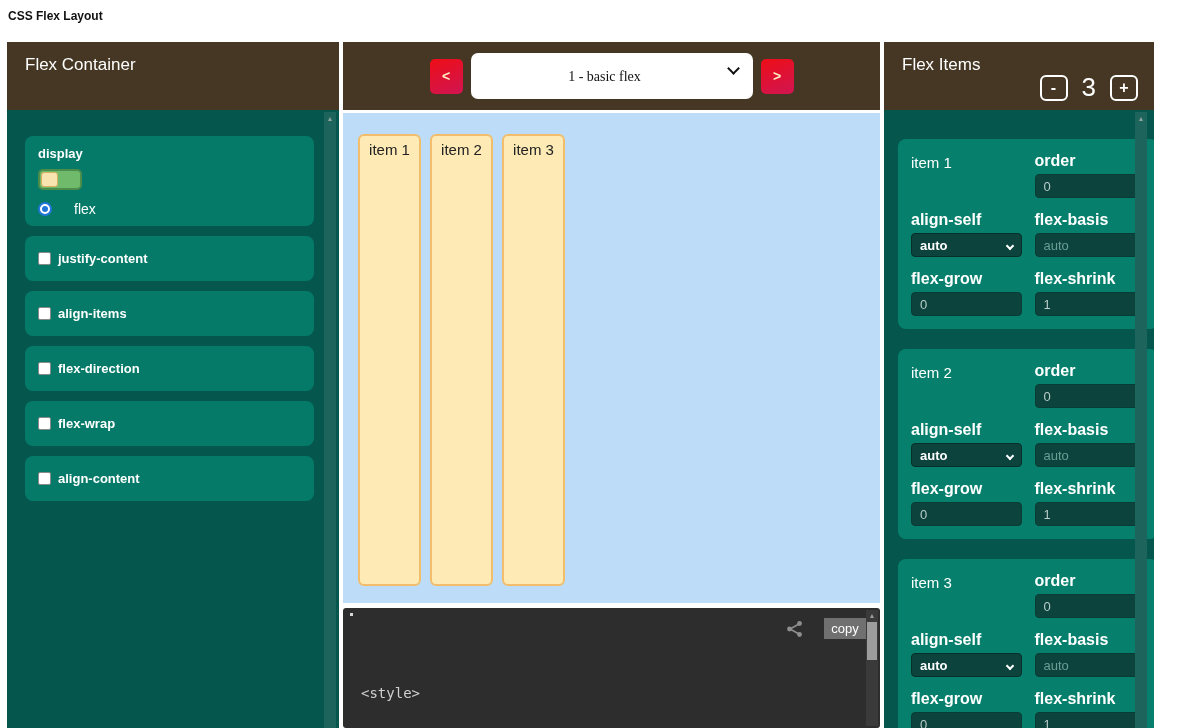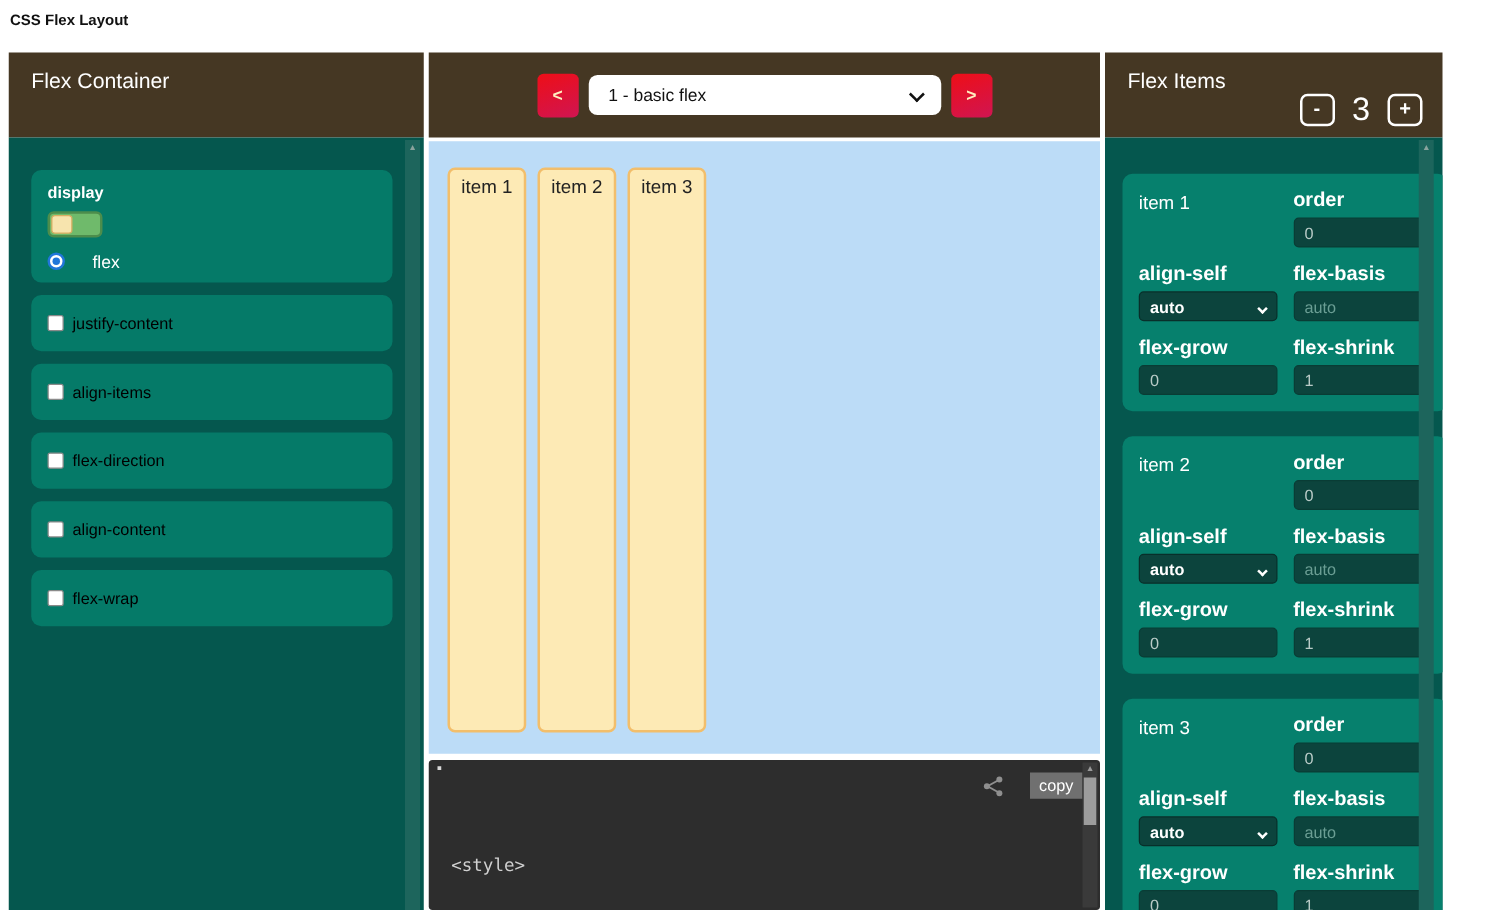--- a/index.html
+++ b/index.html
@@ -26,29 +26,29 @@
   .display-card { height:90px; padding:10px 13px; }
   .card-label { font-size:13px; font-weight:bold; color:#fff; }
   .toggle { width:44px; height:21px; background:#6fba6b; border:2px solid #4d8d4c; border-radius:5px; margin-top:8px; position:relative; cursor:pointer; }
   .toggle .knob { position:absolute; left:1px; top:1px; width:17px; height:15px; background:#f7e4ae; border:1px solid #d9ae62; border-radius:3px; }
   .radio-row { display:flex; align-items:center; gap:22px; margin-top:11px; }
   .radio { width:14px; height:14px; border-radius:50%; border:2px solid #2176d9; background:#fff; position:relative; }
   .radio .dot { position:absolute; left:2px; top:2px; width:6px; height:6px; border-radius:50%; background:#2176d9; }
   .radio-label { color:#fff; font-size:14px; }
   .prop-card { height:45px; display:flex; align-items:center; gap:7px; padding:0 13px; }
   .checkbox { width:13px; height:13px; background:#fff; border:1px solid #8a8a8a; border-radius:2px; flex:0 0 auto; }
-  .prop-label { color:#000000; font-size:13px; font-weight:normal; }
+  .prop-label { color:#ffffff; font-size:13px; font-weight:bold; }
 
   
   .nav-header { display:flex; align-items:center; justify-content:center; gap:8px; padding:0; }
   .nav-btn { width:33px; height:35px; border:none; border-radius:5px; color:#ffeec0; font-size:14px; font-weight:bold;
              background:linear-gradient(160deg,#ee0e17 0%,#d01552 100%); cursor:pointer; }
   .select-wrap { position:relative; }
-  .example-select { appearance:none; -webkit-appearance:none; width:282px; height:32px; border:none; border-radius:7px;
-                    background:#fff; color:#111; font-size:14px; padding:0 30px 0 16px; font-family:Liberation Sans, sans-serif; }
+  .example-select { appearance:none; -webkit-appearance:none; width:282px; height:46px; border:none; border-radius:7px;
+                    background:#fff; color:#111; font-size:14px; padding:0 30px 0 16px; font-family:Liberation Serif, serif;text-align:center; }
   .chev { position:absolute; width:9px; height:9px; border-right:2px solid #111; border-bottom:2px solid #111;
           transform:rotate(45deg); right:15px; top:11px; pointer-events:none; }
 
   
   .flex-preview { margin-top:3px; height:490px; background:#bcdcf7; padding:21px 15px 17px 15px; display:flex; align-items:stretch; }
   .flex-item { width:63px; margin-right:9px; background:#fdeab5; border:2px solid #f2be6b; border-radius:6px;
                text-align:center; padding-top:5px; font-size:15px; color:#222; }
 
   
   .code-block { margin-top:5px; flex:1 1 auto; background:#2d2d2d; border-radius:3px; position:relative; overflow:hidden; }
@@ -115,25 +115,25 @@
         <div class="card prop-card">
           <span class="checkbox"></span>
           <span class="prop-label">align-items</span>
         </div>
         <div class="card prop-card">
           <span class="checkbox"></span>
           <span class="prop-label">flex-direction</span>
         </div>
         <div class="card prop-card">
           <span class="checkbox"></span>
+          <span class="prop-label">flex-wrap</span>
+        </div>
+        <div class="card prop-card">
+          <span class="checkbox"></span>
           <span class="prop-label">align-content</span>
-        </div>
-        <div class="card prop-card">
-          <span class="checkbox"></span>
-          <span class="prop-label">flex-wrap</span>
         </div>
       </div>
       <div class="scroll-strip" style="right:3px;">
         <span class="up-arrow">▲</span>
       </div>
     </div>
   </div>
 
   <div class="panel panel-mid">
     <div class="panel-header nav-header">

